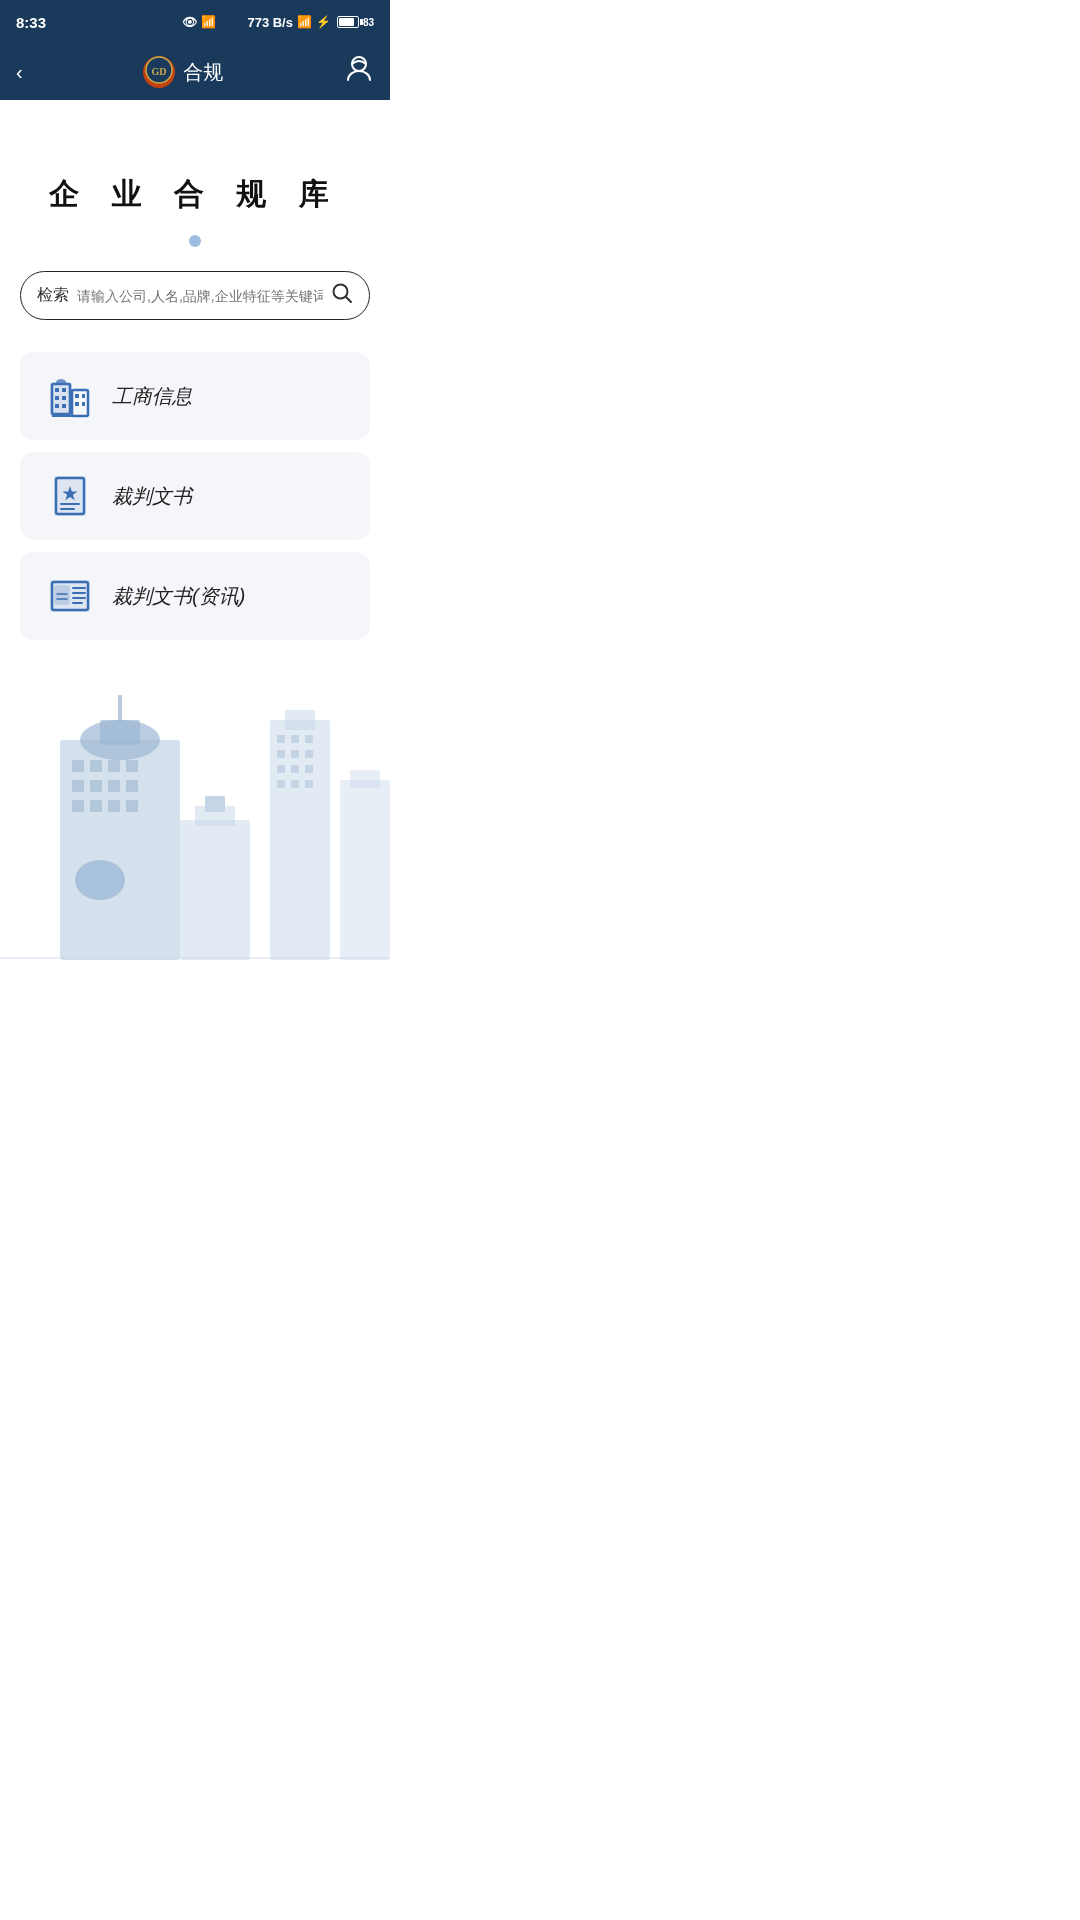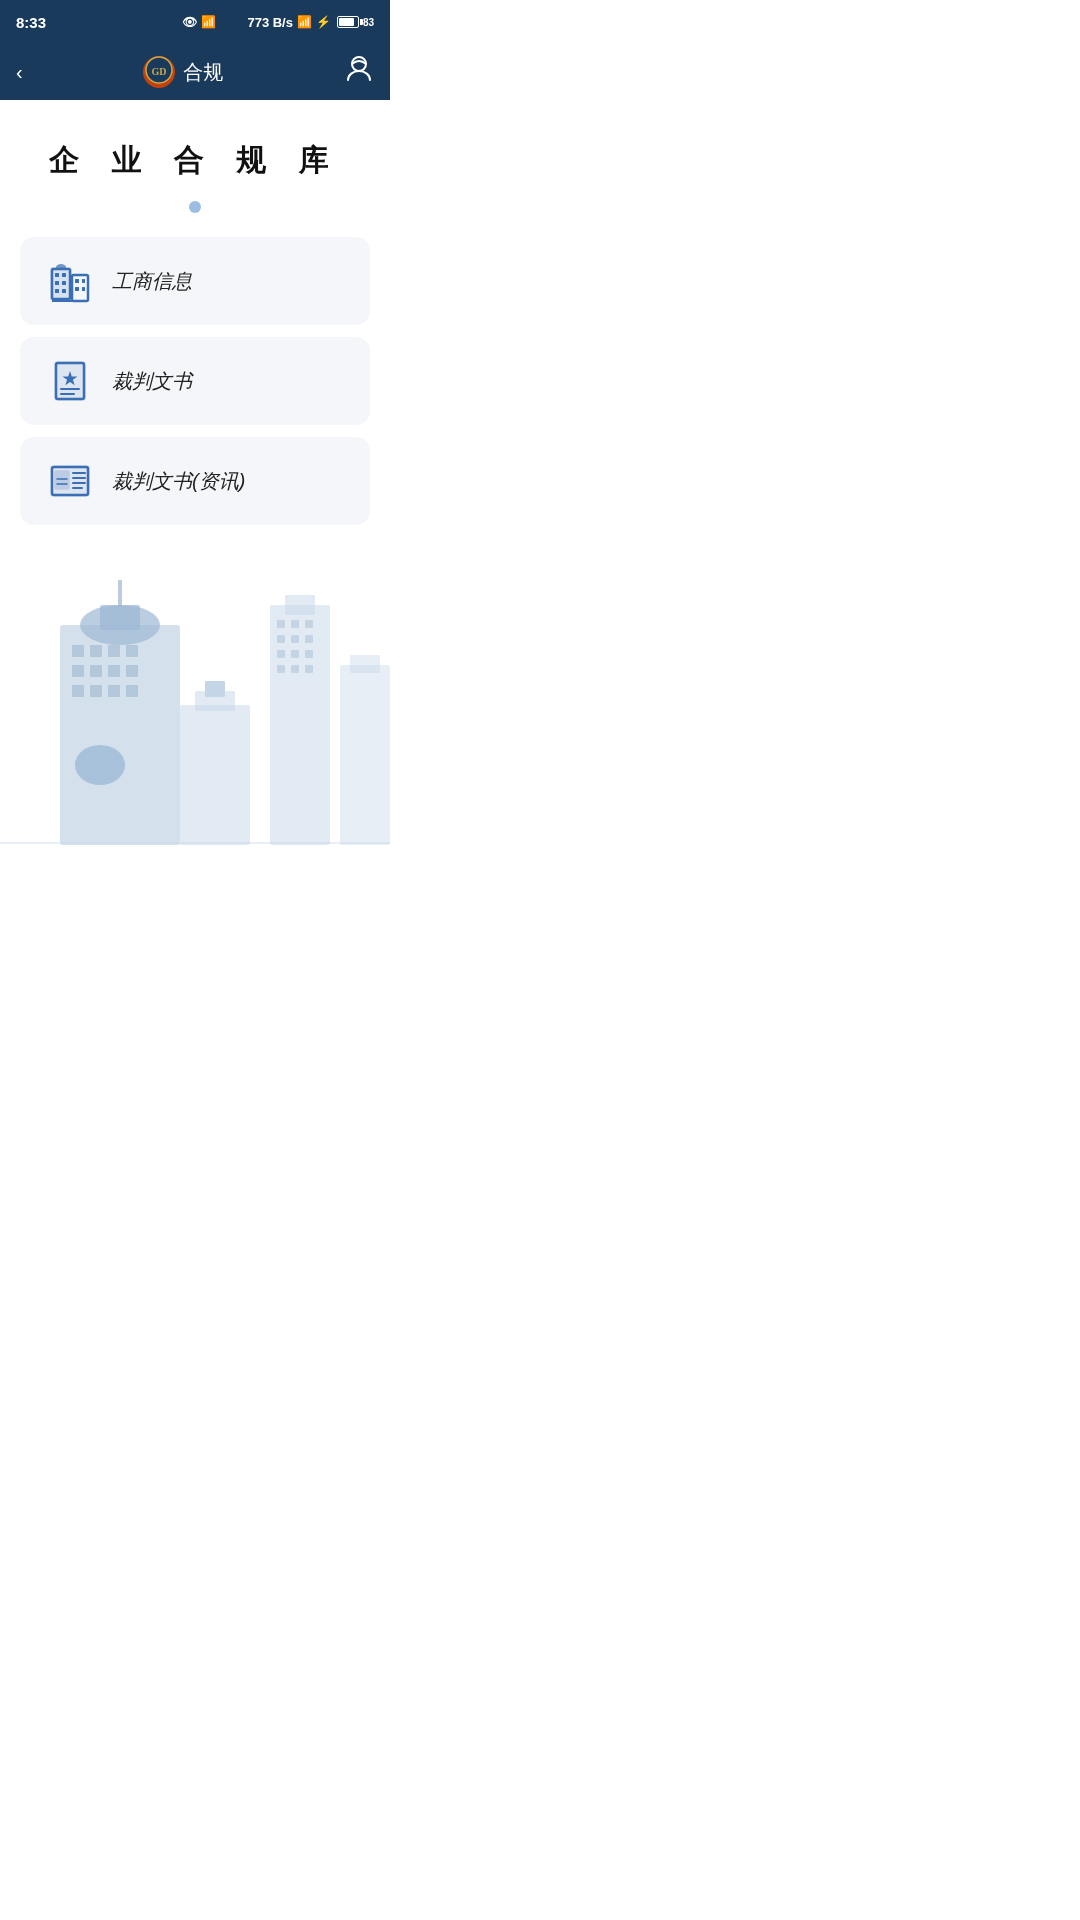--- a/index.html
+++ b/index.html
@@ -100,20 +100,21 @@
       font-size: 26px;
       color: #fff;
       cursor: pointer;
     }
 
     
     .main {
       background: #fff;
       padding: 0;
       position: relative;
+      margin-top: 34px;
     }
 
     
     .page-title {
       text-align: center;
       font-size: 30px;
       font-weight: 700;
       color: #111;
       letter-spacing: 12px;
       padding: 40px 20px 20px;
@@ -256,20 +257,30 @@
     </svg>
   </span>
 </div>
 
 <div class="main">
 
   <div class="page-title">企 业 合 规 库</div>
 
   <div class="deco-dot"></div>
 
+  <div class="search-bar">
+    <span class="search-label">检索</span>
+    <input class="search-input" type="text" placeholder="请输入公司,人名,品牌,企业特征等关键词" style="">
+    <span class="search-icon-btn">
+      <svg width="22" height="22" viewBox="0 0 22 22" fill="none">
+        <circle cx="9.5" cy="9.5" r="7" stroke="#333" stroke-width="2"></circle>
+        <line x1="14.8" y1="14.8" x2="20" y2="20" stroke="#333" stroke-width="2" stroke-linecap="round"></line>
+      </svg>
+    </span>
+  </div>
 
   <div class="menu-list">
 
     <div class="menu-item">
       <div class="menu-item-icon">
         <svg viewBox="0 0 48 48" fill="none" xmlns="http://www.w3.org/2000/svg">
           <rect x="4" y="10" width="22" height="34" rx="2" fill="#3a6eb5" opacity="0.15"></rect>
           <rect x="6" y="12" width="18" height="30" rx="1.5" fill="none" stroke="#3a6eb5" stroke-width="2.5"></rect>
           <rect x="26" y="18" width="16" height="26" rx="1.5" fill="none" stroke="#3a6eb5" stroke-width="2.5"></rect>
 

